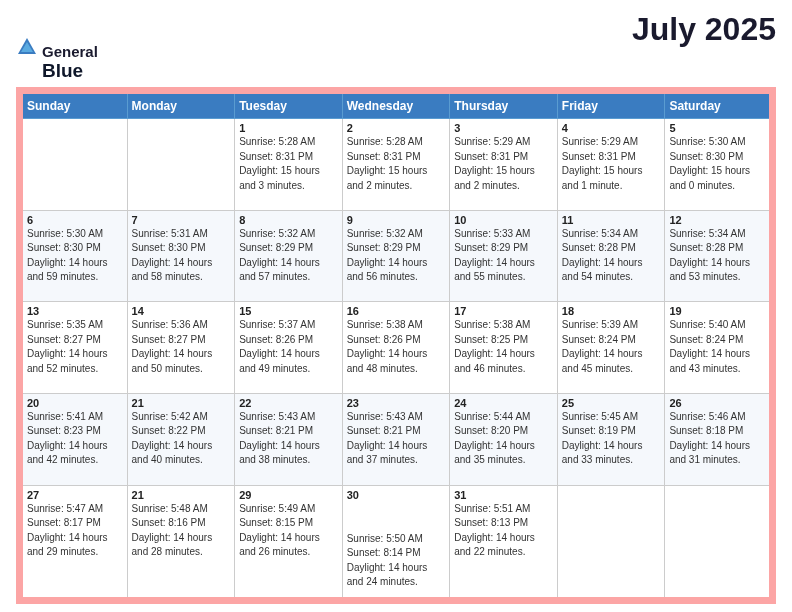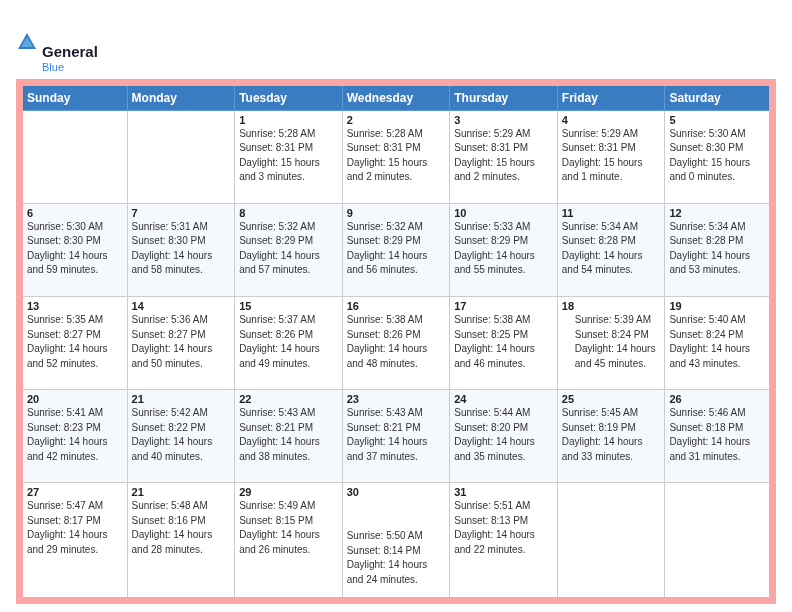--- a/index.html
+++ b/index.html
@@ -33,23 +33,23 @@
       flex-direction: column;
       line-height: 1.1;
     }
     .logo-general {
       font-size: 15px;
       font-weight: bold;
       color: #1a1a2e;
       margin-top: 32px;
     }
     .logo-blue {
-      font-size: 11px;
-      font-weight: normal;
-      color: #3b82f6;
+      font-size: 19px;
+      font-weight: bold;
+      color: #0f172a;
     }
     .logo-icon {
       width: 22px;
       height: 22px;
     }
     .title-block {
       text-align: right;
     }
     .main-title {
       font-size: 32px;
@@ -113,20 +113,21 @@
       <svg class="logo-icon" viewBox="0 0 22 22">
         <polygon points="11,2 20,18 2,18" fill="#3a7cc1"></polygon>
         <polygon points="11,6 17,16 5,16" fill="#5aaae0"></polygon>
       </svg>
       <div class="logo-text">
         <span class="logo-general">General</span>
         <span class="logo-blue">Blue</span>
       </div>
     </div>
     <div class="title-block">
+      <div class="main-title">July 2025</div>
     </div>
   </div>
 
   <table class="calendar">
     <thead>
       <tr>
       <th>Sunday</th>
           <th>Monday</th>
           <th>Tuesday</th>
           <th>Wednesday</th>
@@ -257,21 +258,21 @@
           </td>
           <td>
             <span class="day-num">17</span>
             <div class="day-info" style="white-space: pre-line;">Sunrise: 5:38 AM
 Sunset: 8:25 PM
 Daylight: 14 hours
 and 46 minutes.</div>
           </td>
           <td>
             <span class="day-num">18</span>
-            <div class="day-info" style="white-space: pre-line; margin-left: 13px;">Sunrise: 5:39 AM
+            <div class="day-info" style="white-space: pre-line;">Sunrise: 5:39 AM
 Sunset: 8:24 PM
 Daylight: 14 hours
 and 45 minutes.</div>
           </td>
           <td>
             <span class="day-num">19</span>
             <div class="day-info" style="white-space: pre-line;">Sunrise: 5:40 AM
 Sunset: 8:24 PM
 Daylight: 14 hours
 and 43 minutes.</div>

